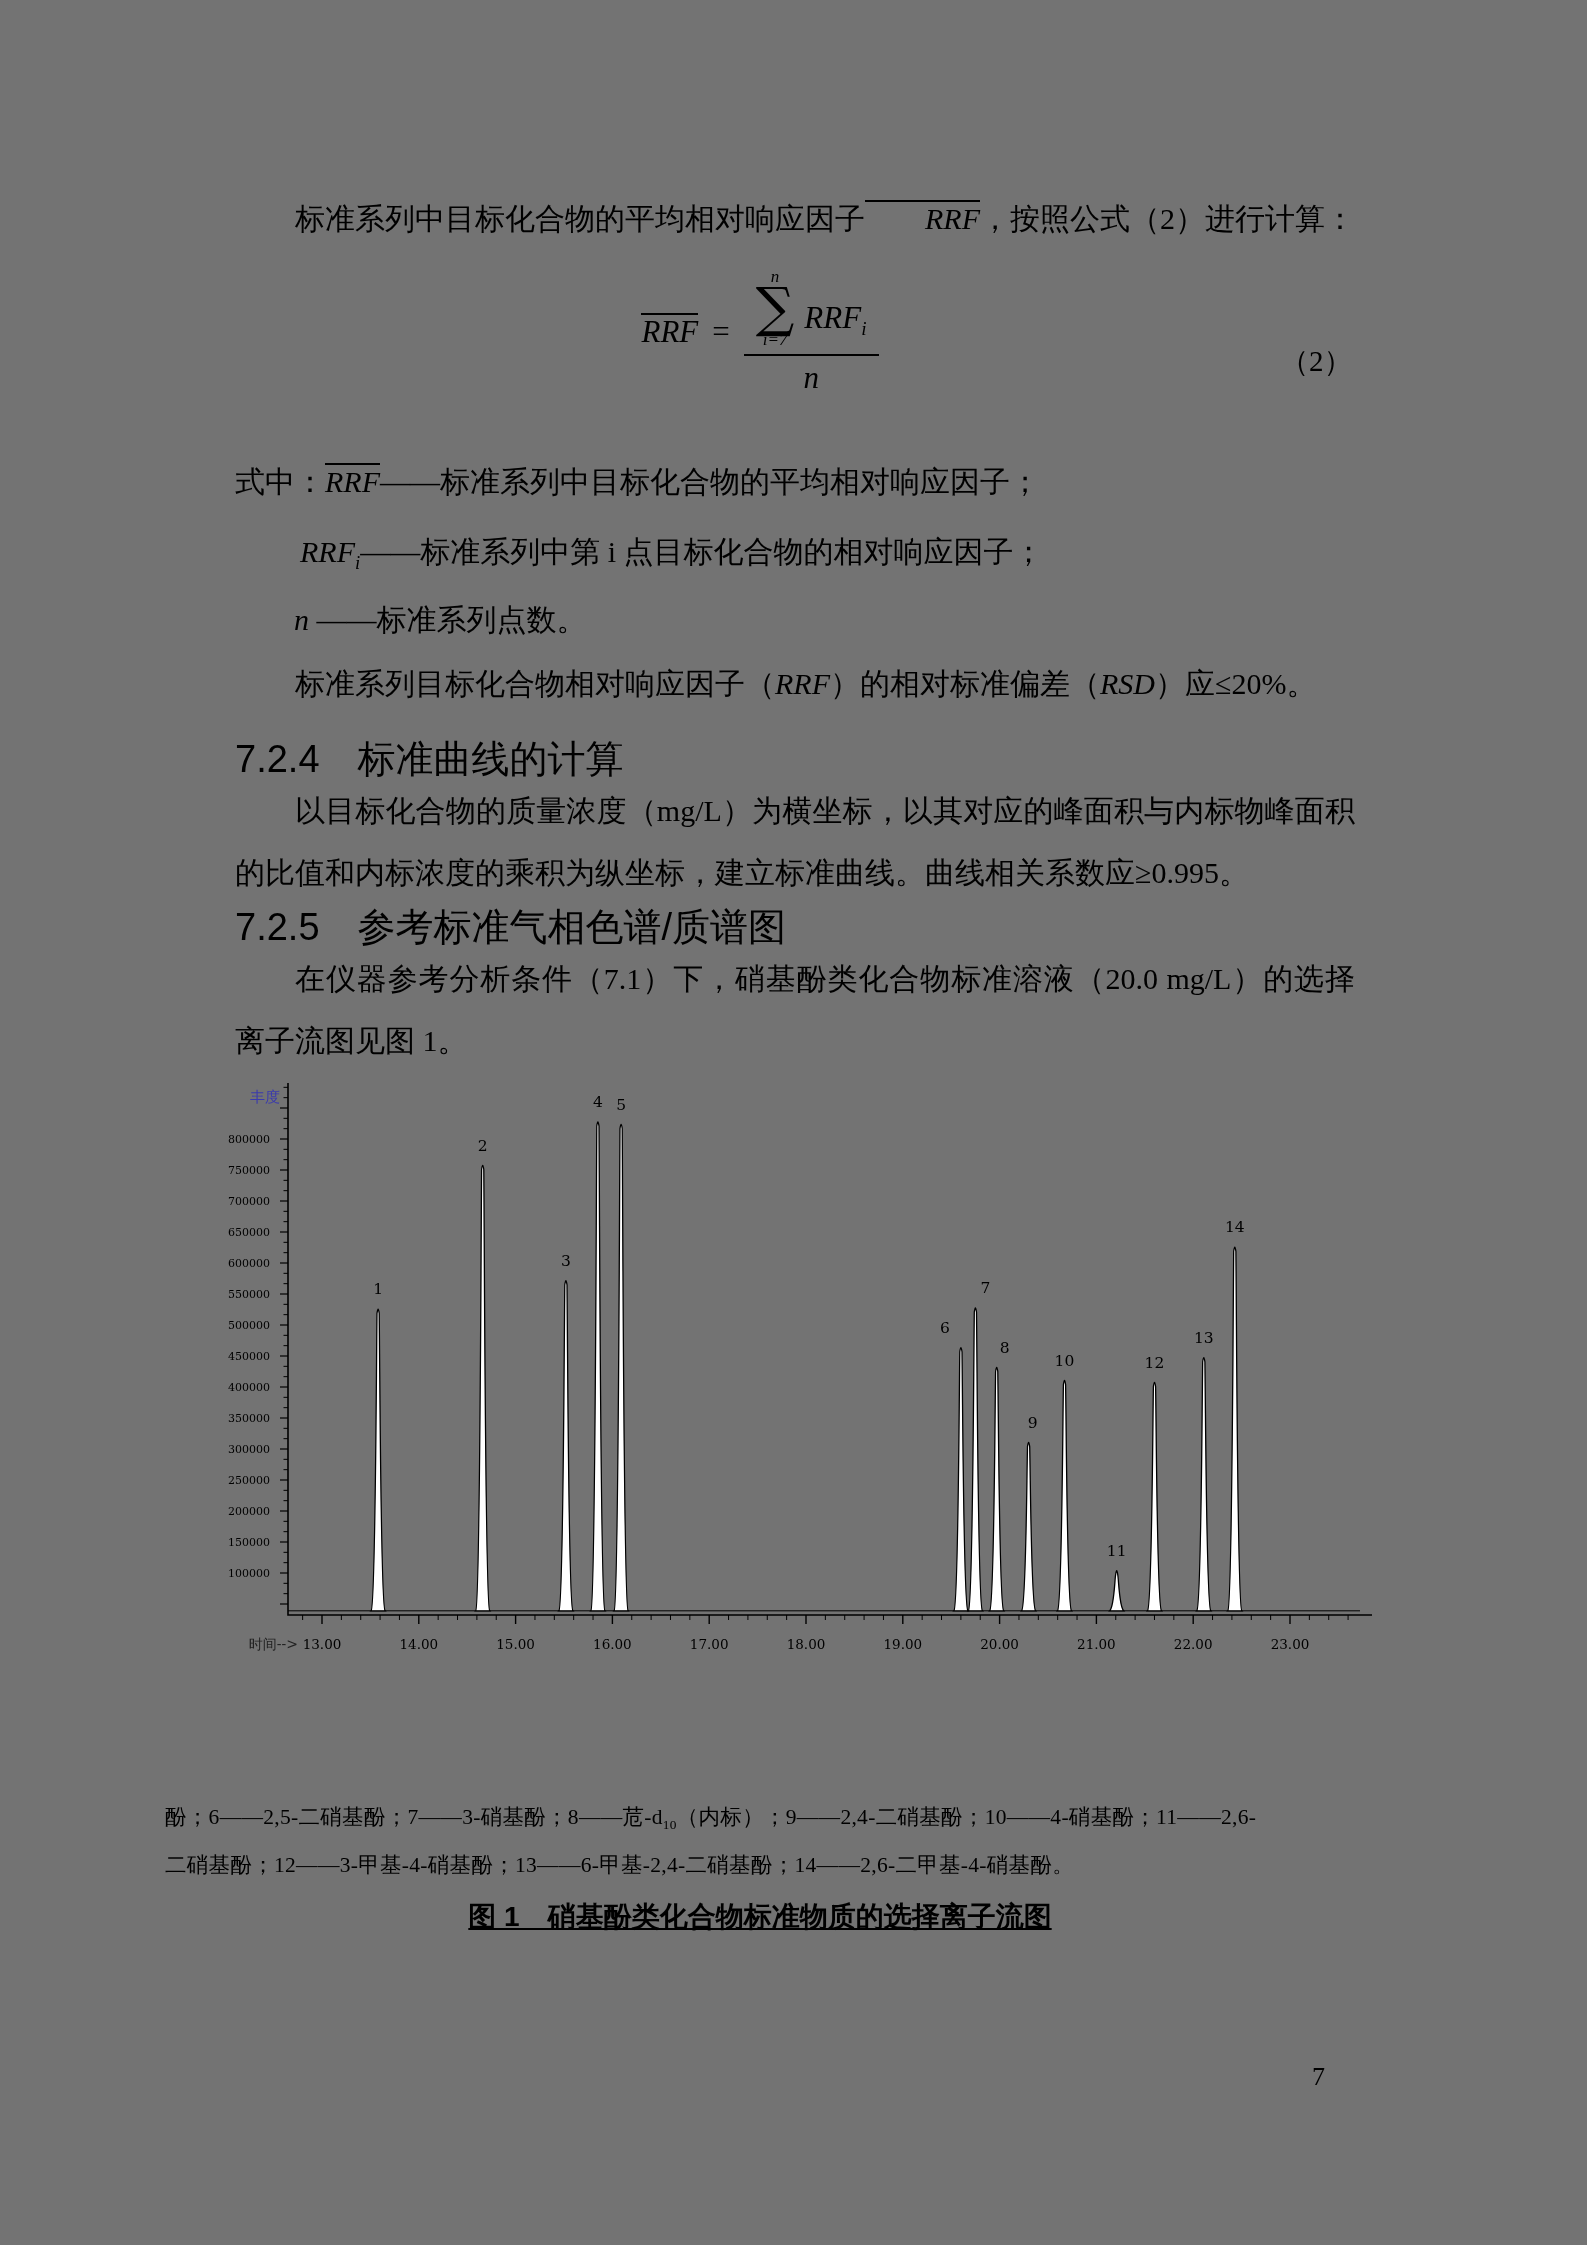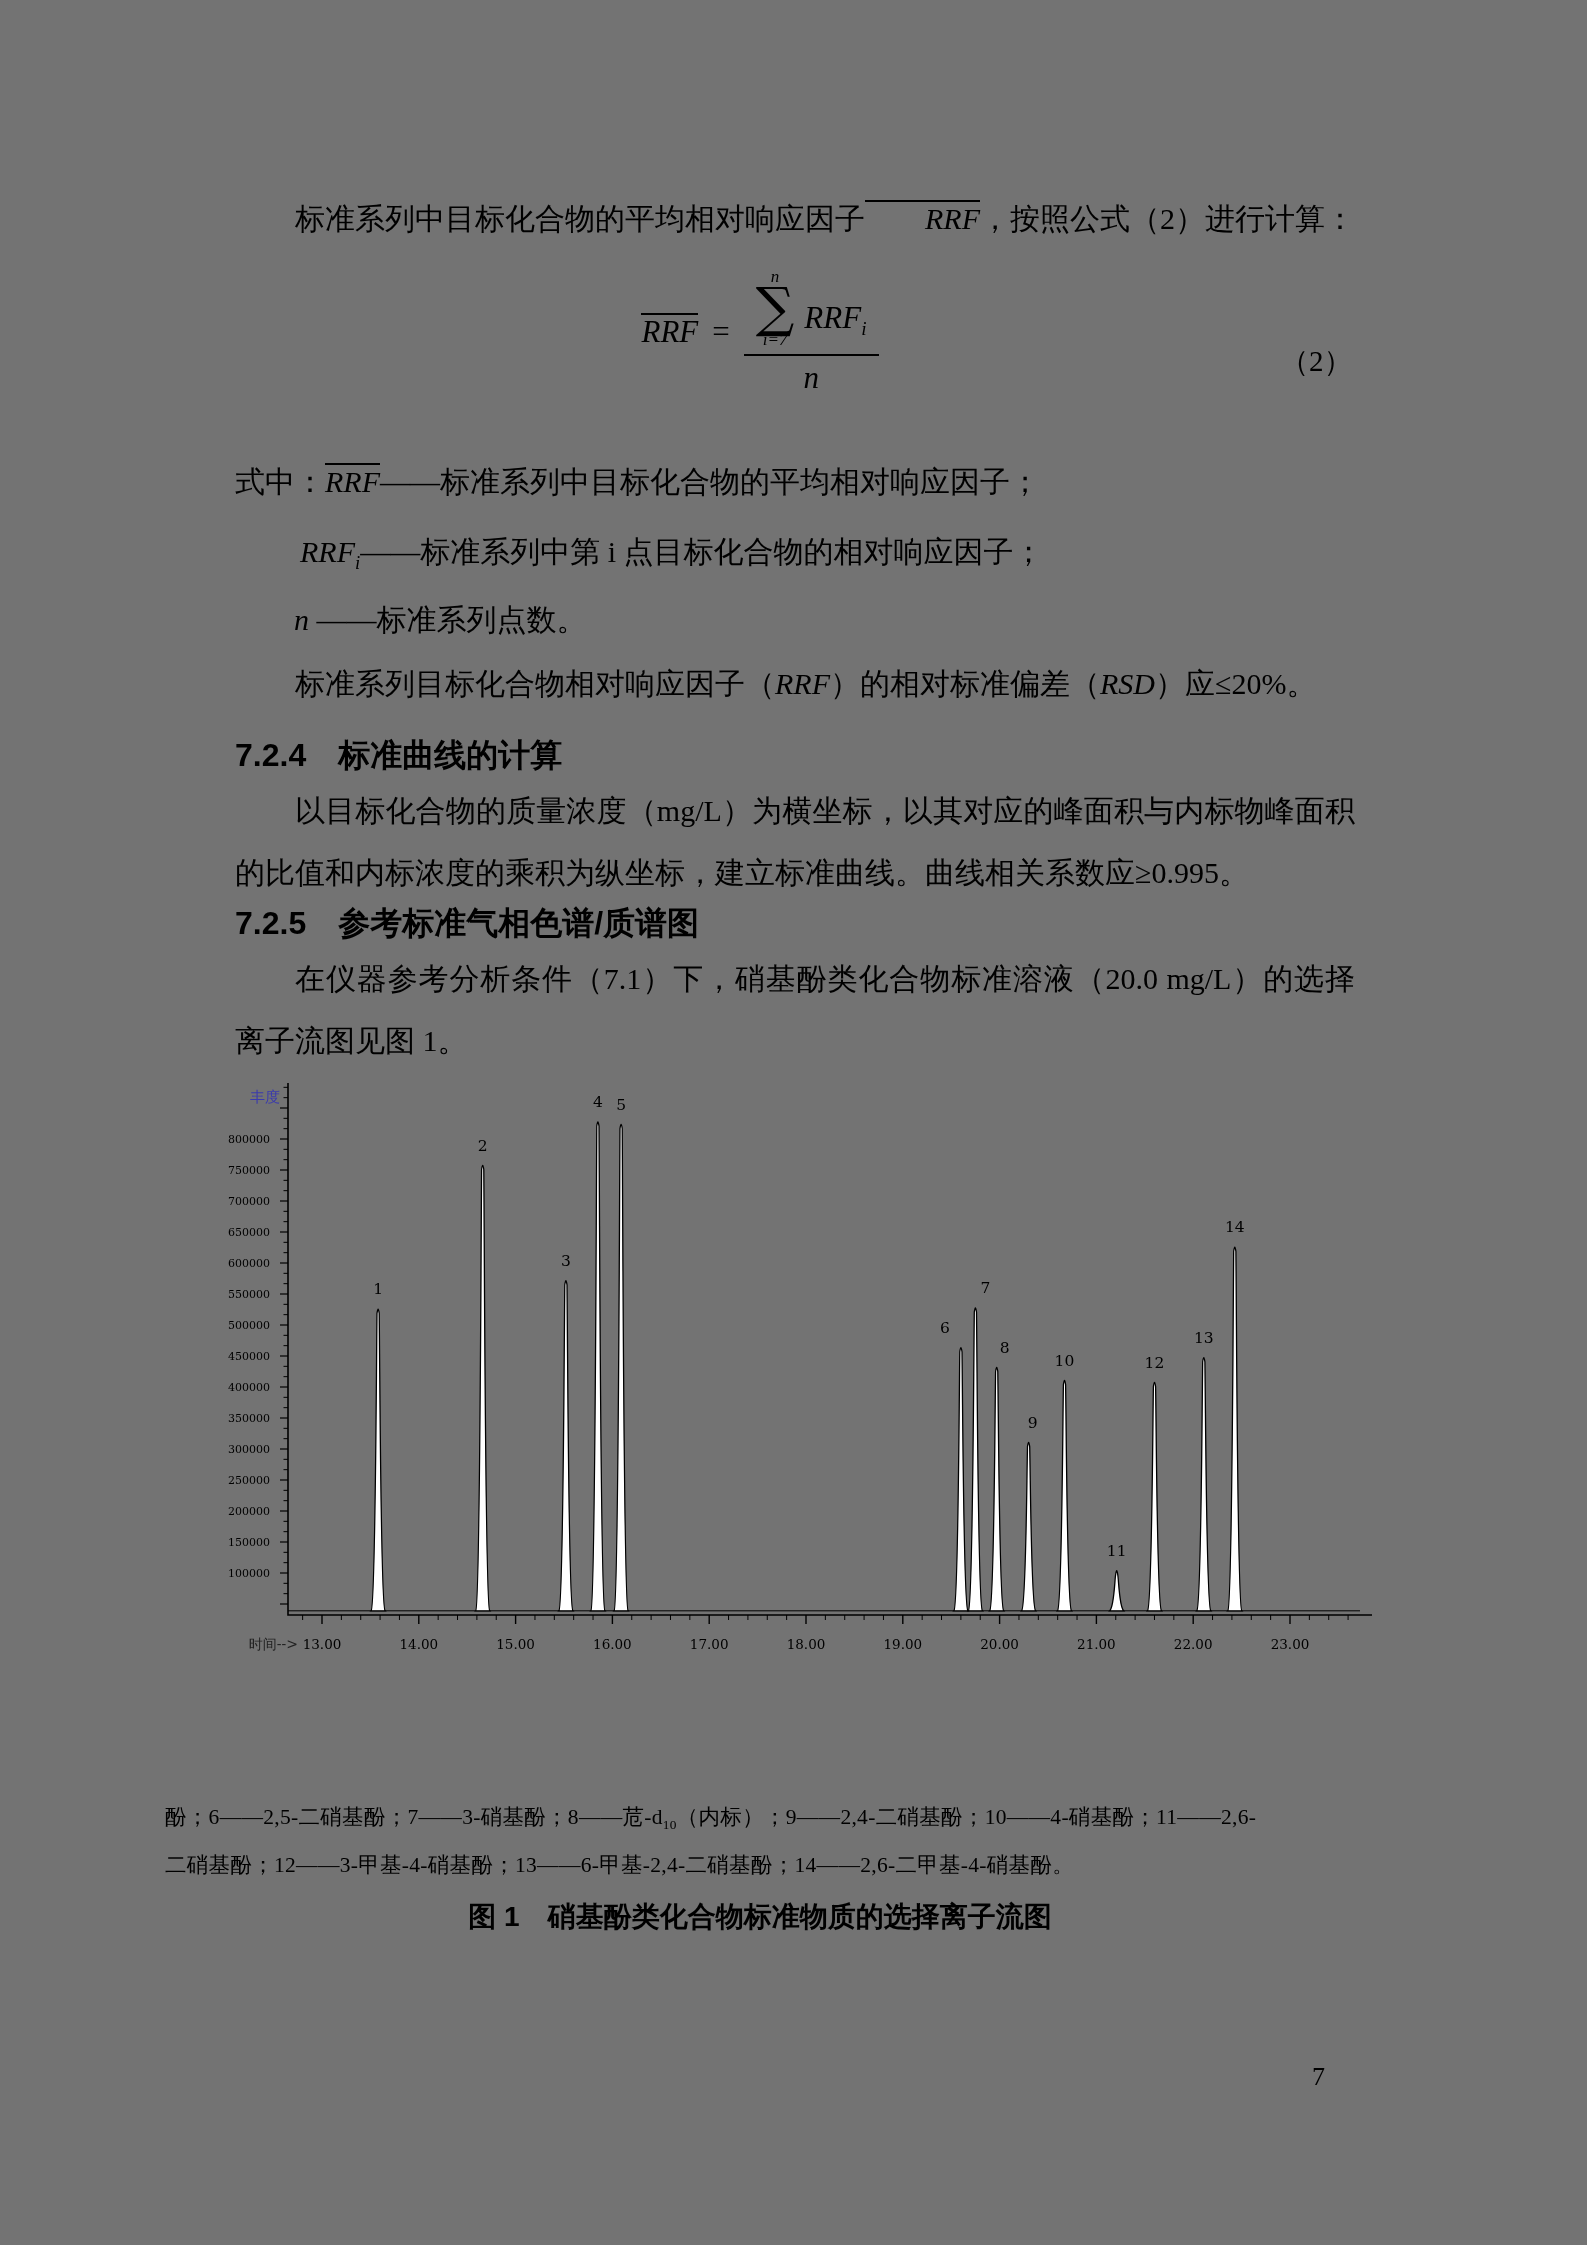--- a/index.html
+++ b/index.html
@@ -1,20 +1,20 @@
 <!DOCTYPE html>
 <html><head>
 <meta charset="utf-8">
 <style>
   html,body{margin:0;padding:0;background:#ffffff;}
   .page{position:relative;width:1587px;height:2245px;background:#737373;overflow:hidden;
         font-family:"Liberation Serif","DejaVu Serif",serif;color:#000;}
   .abs{position:absolute;}
   .para{width:1120px;text-align:justify;font-size:30px;line-height:62px;text-indent:60px;}
-  .heading{font-family:"Liberation Sans","DejaVu Sans",sans-serif;font-weight:700;font-size:32px;white-space:nowrap;}
+  .heading{font-family:"Liberation Sans","DejaVu Sans",sans-serif;font-weight:400;font-size:38px;white-space:nowrap;}
   .run-i{font-style:italic;}
   .run-ol{display:inline-block;border-top:2px solid #000;padding-top:1px;font-style:italic;line-height:1.05;}
   sub{font-size:0.62em;}
   sub.it{font-style:italic;}
   .where-line{font-size:30px;white-space:nowrap;}
   
   .formula{left:235px;width:1050px;display:flex;justify-content:center;align-items:center;gap:14px;}
   .f-lhs{font-size:31px;}
   .f-eq{font-size:31px;}
   .frac{display:inline-flex;flex-direction:column;align-items:center;}
@@ -231,16 +231,16 @@
       <text x="1064.4560000000001" y="1365.7" font-size="15.5" text-anchor="middle" fill="#000">10</text>
       <text x="1116.728" y="1556.04" font-size="15.5" text-anchor="middle" fill="#000">11</text>
       <text x="1154.48" y="1367.56" font-size="15.5" text-anchor="middle" fill="#000">12</text>
       <text x="1203.848" y="1342.76" font-size="15.5" text-anchor="middle" fill="#000">13</text>
       <text x="1234.824" y="1232.4" font-size="15.5" text-anchor="middle" fill="#000">14</text>
     </svg>
 
   <div class="abs cap-line" style="top:1802px;left:165px;"><span>酚；6——2,5-二硝基酚；7——3-硝基酚；8——苊-d</span><sub>10</sub><span>（内标）；9——2,4-二硝基酚；10——4-硝基酚；11——2,6-</span></div>
   <div class="abs cap-line" style="top:1850px;left:165px;"><span>二硝基酚；12——3-甲基-4-硝基酚；13——6-甲基-2,4-二硝基酚；14——2,6-二甲基-4-硝基酚。</span></div>
 
-  <div class="abs fig-title" style="top:1898px;">图 1　硝基酚类化合物标准物质的选择离子流图</div>
+  <div class="abs fig-title" style="top:1898px;text-decoration:underline;">图 1　硝基酚类化合物标准物质的选择离子流图</div>
 
   <div class="abs page-num" style="top:2062px;left:1312px;">7</div>
 </div>
 
 </body></html>

